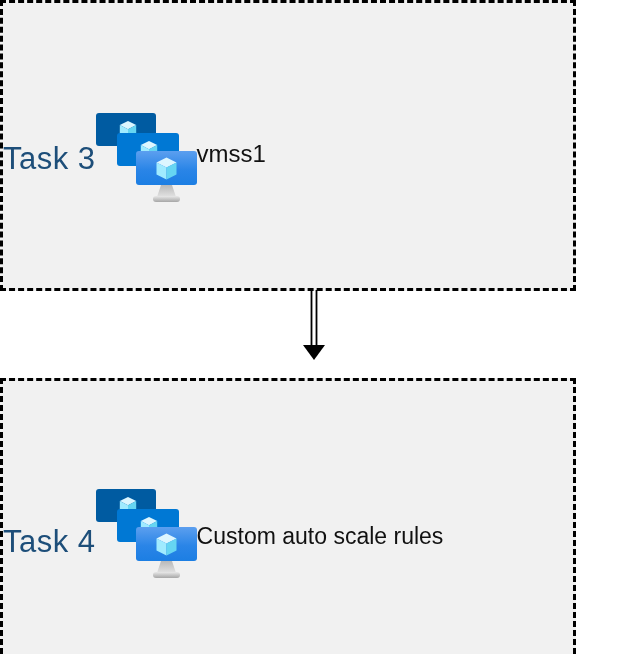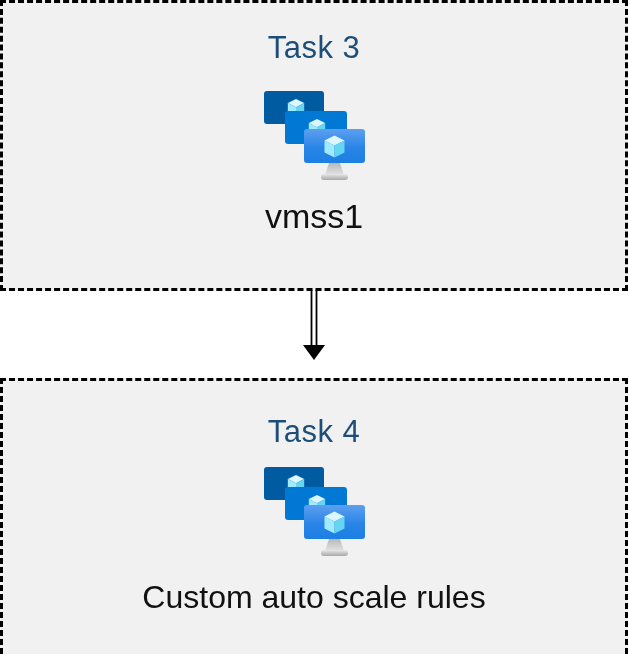--- a/index.html
+++ b/index.html
@@ -13,26 +13,25 @@
   }
   .stage {
     position: relative;
     width: 628px;
     height: 654px;
     background: #FFFFFF;
   }
   .task-box {
     position: absolute;
     left: 0;
-    width: 628px;
+    width: 576px;
     box-sizing: border-box;
     border: 3px dashed #000000;
     background: #F1F1F1;
     display: flex;
-    flex-direction: column;
     align-items: center;
   }
   .task-box.top { top: 0; height: 291px; }
   .task-box.bottom { top: 378px; height: 294px; }
   .task-title {
     color: #1D4E79;
     font-size: 31px;
     line-height: 36px;
     letter-spacing: 0.5px;
     white-space: nowrap;
@@ -41,27 +40,27 @@
   .task-box.bottom .task-title { margin-top: 33px; }
   .vmss-icon {
     width: 101px;
     height: 90px;
     display: block;
   }
   .task-box.top .vmss-icon { margin-top: 25px; }
   .task-box.bottom .vmss-icon { margin-top: 17px; }
   .label {
     color: #111111;
-    font-size: 34px;
+    font-size: 24px;
     line-height: 36px;
     white-space: nowrap;
   }
   .label.first { margin-top: 17px; }
   .label.big {
-    font-size: 32px;
+    font-size: 23px;
     margin-top: 22px;
   }
   .arrow-connector {
     position: absolute;
     left: 301px;
     top: 290px;
     width: 26px;
     height: 70px;
   }
   .defs-holder {

